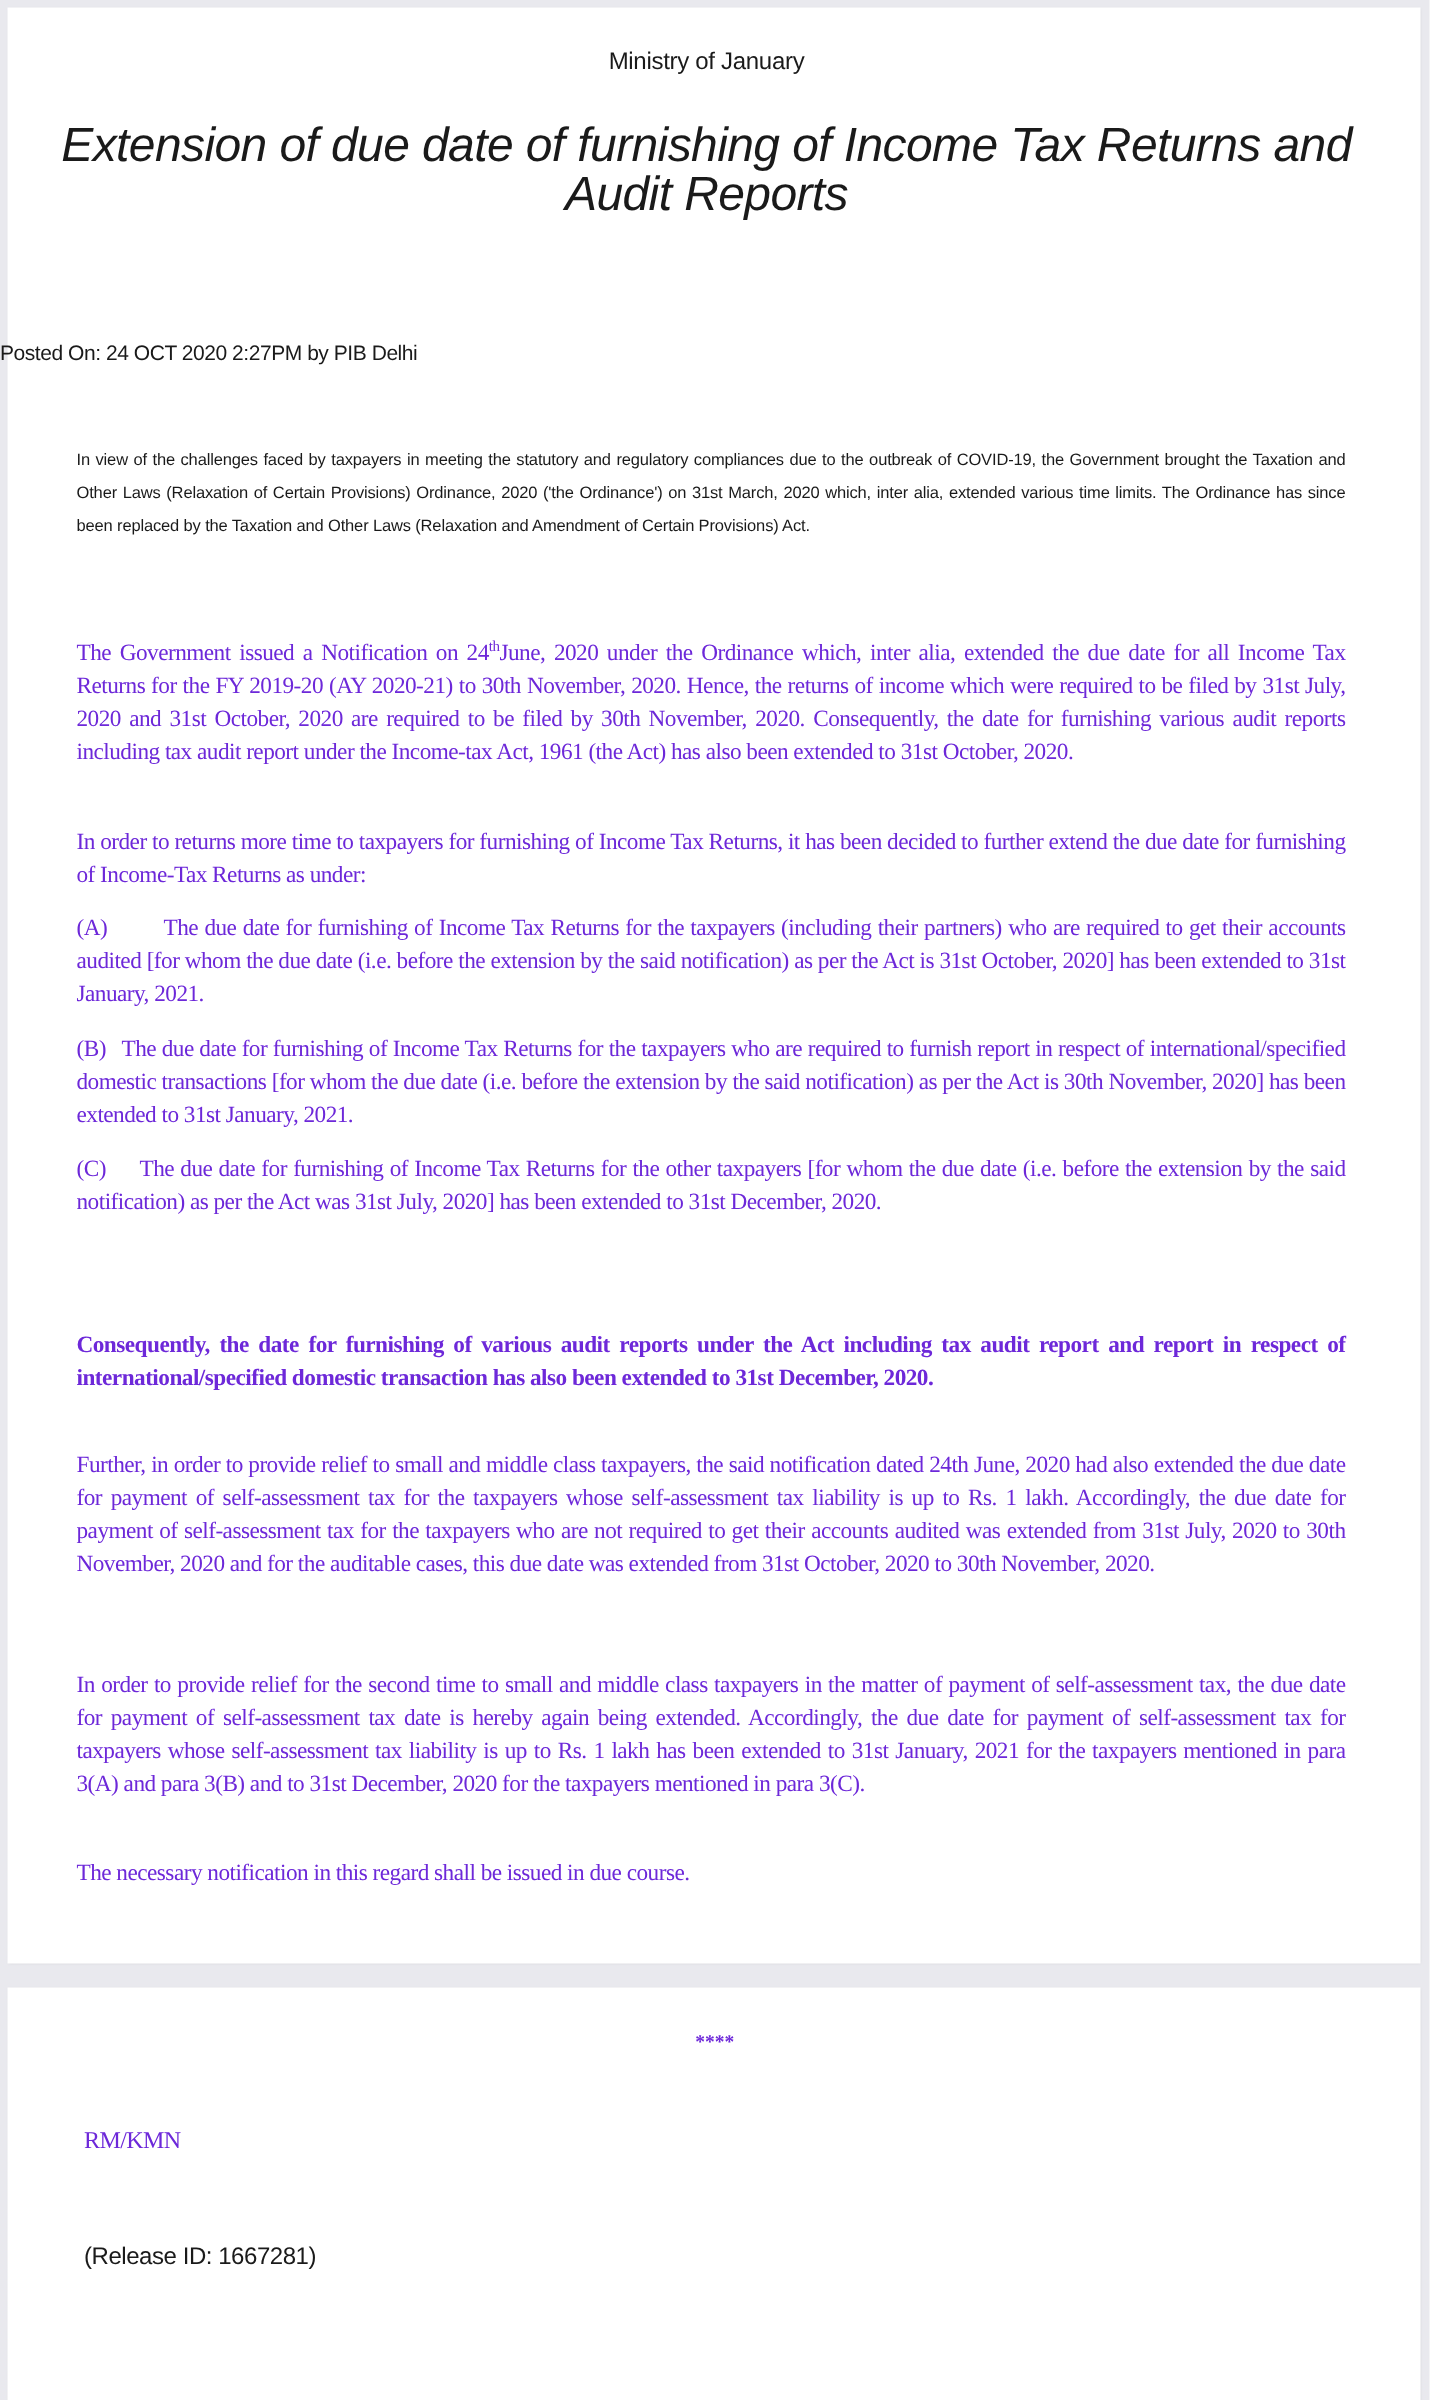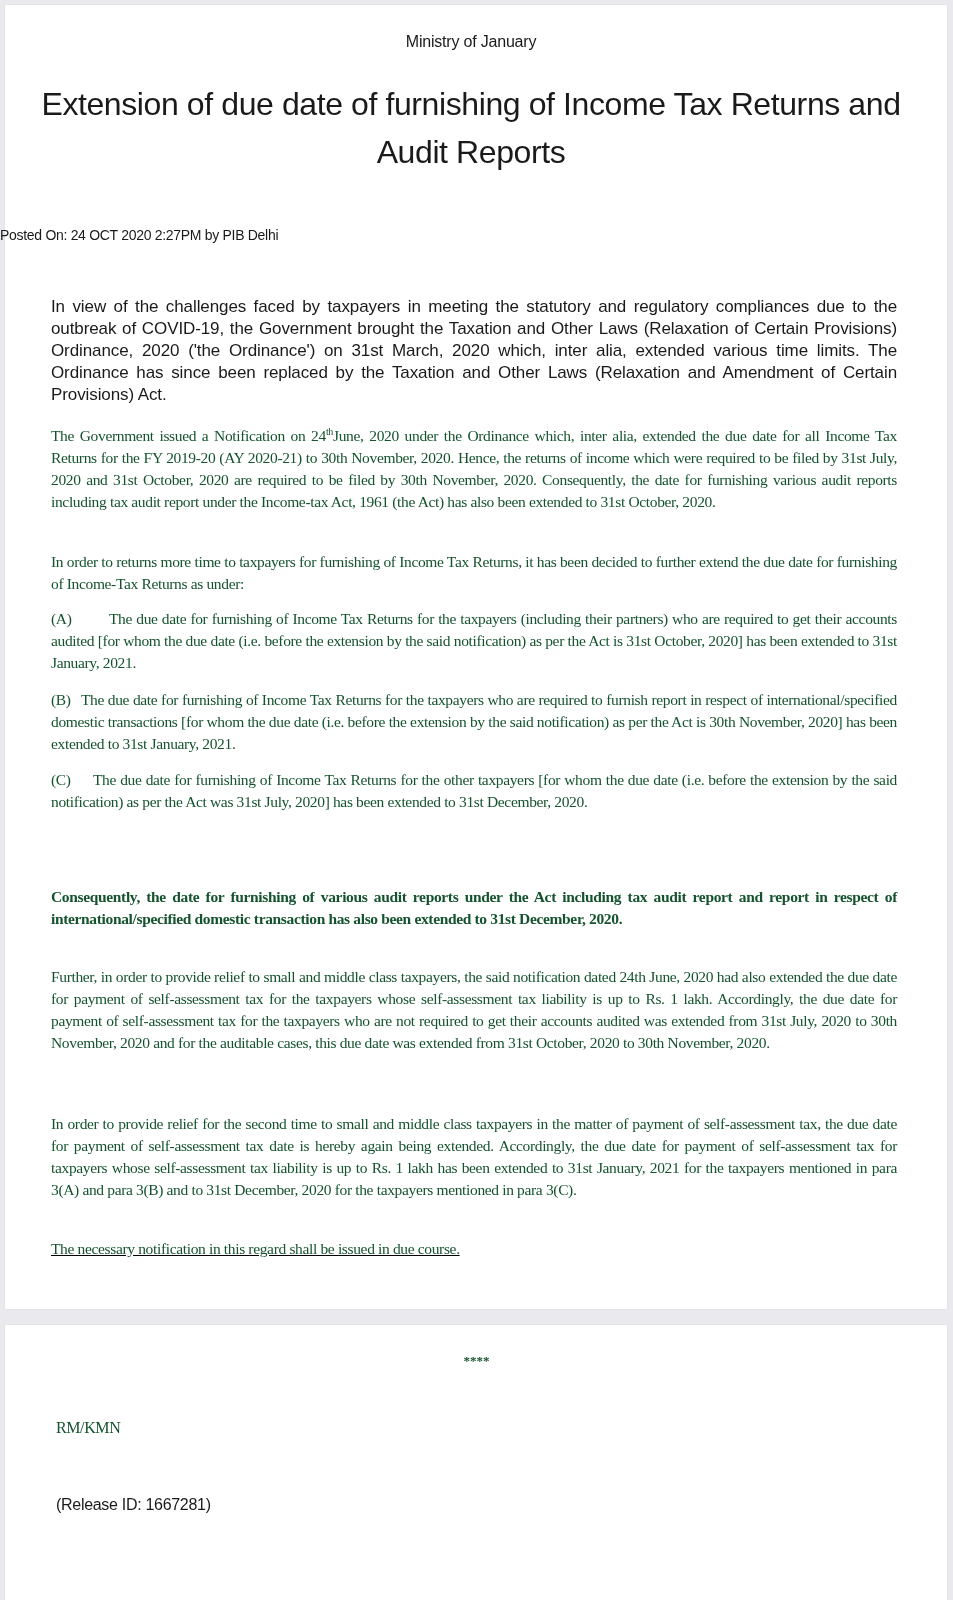--- a/index.html
+++ b/index.html
@@ -27,58 +27,59 @@
     .card-footer {
       top: 1325px;
       height: 280px;
     }
     .sans {
       font-family: "Liberation Sans", sans-serif;
       color: #1a1a1a;
     }
     .serif {
       font-family: "Liberation Serif", serif;
-      color: #14532d;
+      color: #6d28d9;
     }
     .ministry {
       position: absolute;
       top: 33px;
       left: 0;
       width: 942px;
       text-align: center;
       font-size: 16px;
       letter-spacing: -0.2px;
     }
     .title {
       position: absolute;
       top: 80px;
       left: 40px;
       width: 862px;
       text-align: center;
       font-size: 32px;
-      line-height: 48px;
+      line-height: 33px;
       letter-spacing: -0.4px;
       margin: 0;
       font-weight: normal;
+      font-style: italic;
     }
     .posted {
       position: absolute;
       top: 227px;
       left: 0;
       width: 942px;
       font-size: 14px;
       letter-spacing: -0.3px;
     }
     .body-text {
       position: absolute;
       left: 51px;
       width: 846px;
     }
     .p-sans {
-      font-size: 17px;
+      font-size: 11px;
       line-height: 22px;
       text-align: justify;
       margin: 0;
       letter-spacing: -0.1px;
     }
     .p-serif {
       font-size: 15.5px;
       line-height: 22px;
       text-align: justify;
       margin: 0;
@@ -157,19 +158,19 @@
 </div>
 
 <div class="body-text" style="top:966px;">
   <p class="p-serif serif">Further, in order to provide relief to small and middle class taxpayers, the said notification dated 24th June, 2020 had also extended the due date for payment of self-assessment tax for the taxpayers whose self-assessment tax liability is up to Rs. 1 lakh. Accordingly, the due date for payment of self-assessment tax for the taxpayers who are not required to get their accounts audited was extended from 31st July, 2020 to 30th November, 2020 and for the auditable cases, this due date was extended from 31st October, 2020 to 30th November, 2020.</p>
 </div>
 
 <div class="body-text" style="top:1113px;">
   <p class="p-serif serif">In order to provide relief for the second time to small and middle class taxpayers in the matter of payment of self-assessment tax, the due date for payment of self-assessment tax date is hereby again being extended. Accordingly, the due date for payment of self-assessment tax for taxpayers whose self-assessment tax liability is up to Rs. 1 lakh has been extended to 31st January, 2021 for the taxpayers mentioned in para 3(A) and para 3(B) and to 31st December, 2020 for the taxpayers mentioned in para 3(C).</p>
 </div>
 
-<div class="body-text" style="top:1238px;text-decoration:underline;">
+<div class="body-text" style="top:1238px;">
   <p class="p-serif serif">The necessary notification in this regard shall be issued in due course.</p>
 </div>
 
 <div class="stars serif">****</div>
 <div class="rmkmn serif">RM/KMN</div>
 <div class="release sans">(Release ID: 1667281)</div>
 
 </body></html>

